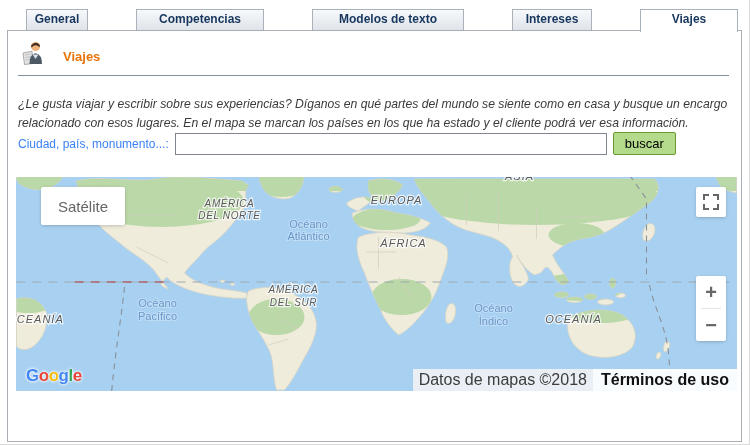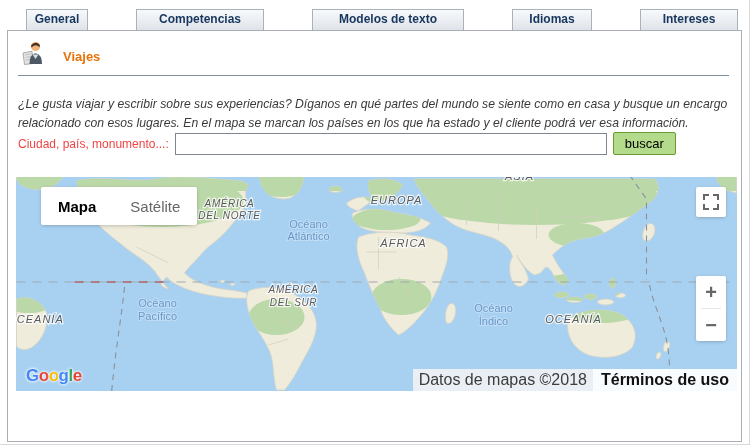--- a/index.html
+++ b/index.html
@@ -28,21 +28,21 @@
     position:absolute;left:7px;top:30px;width:735px;height:412px;
     background:#fff;border:1px solid #a8aeb4;box-sizing:border-box;z-index:1;
   }
   .section-header{position:absolute;left:12px;top:8px;display:flex;align-items:flex-end;}
   .hd-icon{width:27px;height:27px;}
   .hd-title{margin-left:16px;margin-bottom:2px;font-size:13px;font-weight:bold;color:var(--accent,#e8730a);}
   .divider{position:absolute;left:10px;right:12px;top:44px;border-top:1px solid #7e8f9e;}
   .intro{position:absolute;left:10px;top:52px;width:718px;font-size:12.2px;font-style:italic;
          color:#3a3a3a;line-height:1.55;}
   .form-row{position:absolute;left:10px;top:101px;display:flex;align-items:center;}
-  .form-label{font-size:12px;color:#ef4444;white-space:nowrap;}
+  .form-label{font-size:12px;color:#3b82f6;white-space:nowrap;}
   .form-input{margin-left:6px;width:422px;height:20px;border:1px solid #7e858f;
               font-size:12px;padding:0 4px;font-family:"Liberation Sans",sans-serif;}
   .search-btn{margin-left:6px;height:23px;padding:0 11px;font-size:13px;color:#000;
               background:var(--btn-bg,#b4da8b);border:1px solid var(--btn-border,#69992f);
               border-radius:2px;cursor:pointer;font-family:"Liberation Sans",sans-serif;text-align:center;}
   
   .map-wrap{position:absolute;left:8px;top:146px;width:721px;height:214px;overflow:hidden;
             background:var(--ocean,#a8d1f1);}
   .map-wrap svg.world{position:absolute;left:0;top:0;}
   .gm-type{position:absolute;left:25px;top:10px;height:38px;background:#fff;border-radius:2px;
@@ -73,21 +73,20 @@
   text.oce{font-family:"Liberation Sans",sans-serif;font-size:11px;fill:#6c96c6;
             paint-order:stroke;stroke:#cfe6fa;stroke-width:2px;stroke-opacity:.6;text-anchor:middle;}
 </style>
 </head>
 <body>
 
 <div class="tabs">
     <div class="tab">General</div>
     <div class="tab">Competencias</div>
     <div class="tab">Modelos de texto</div>
-    <div class="tab">Idiomas</div>
     <div class="tab">Intereses</div>
     <div class="tab active">Viajes</div>
   </div>
 
 <div class="content-box">
 
   <div class="section-header">
     <svg class="hd-icon" viewBox="0 0 27 27">
       <path d="M3,14 L12,12.2 L13,24.5 L4.5,25.5 Z" fill="#e3e3e3" stroke="#9a9a9a" stroke-width="0.8"></path>
       <path d="M5,16 L11.5,14.8 M5.4,18.5 L12,17.3 M5.8,21 L12.3,19.8" stroke="#b5b5b5" stroke-width="0.7" fill="none"></path>
@@ -212,21 +211,20 @@
         <text class="oce" x="292" y="51">Océano</text>
         <text class="oce" x="292" y="63">Atlántico</text>
         <text class="oce" x="141" y="130">Océano</text>
         <text class="oce" x="141" y="143">Pacífico</text>
         <text class="oce" x="477" y="135">Océano</text>
         <text class="oce" x="477" y="148">Índico</text>
       </g>
     </svg>
 
     <div class="gm-type">
-      <button class="gm-btn map-on">Mapa</button>
       <button class="gm-btn sat">Satélite</button>
     </div>
 
     <button class="gm-fullscreen">
       <svg width="16" height="16" viewBox="0 0 16 16">
         <path d="M1,6 V1 H6 M10,1 H15 V6 M15,10 V15 H10 M6,15 H1 V10" fill="none" stroke="#666" stroke-width="2"></path>
       </svg>
     </button>
 
     <div class="gm-zoom">

